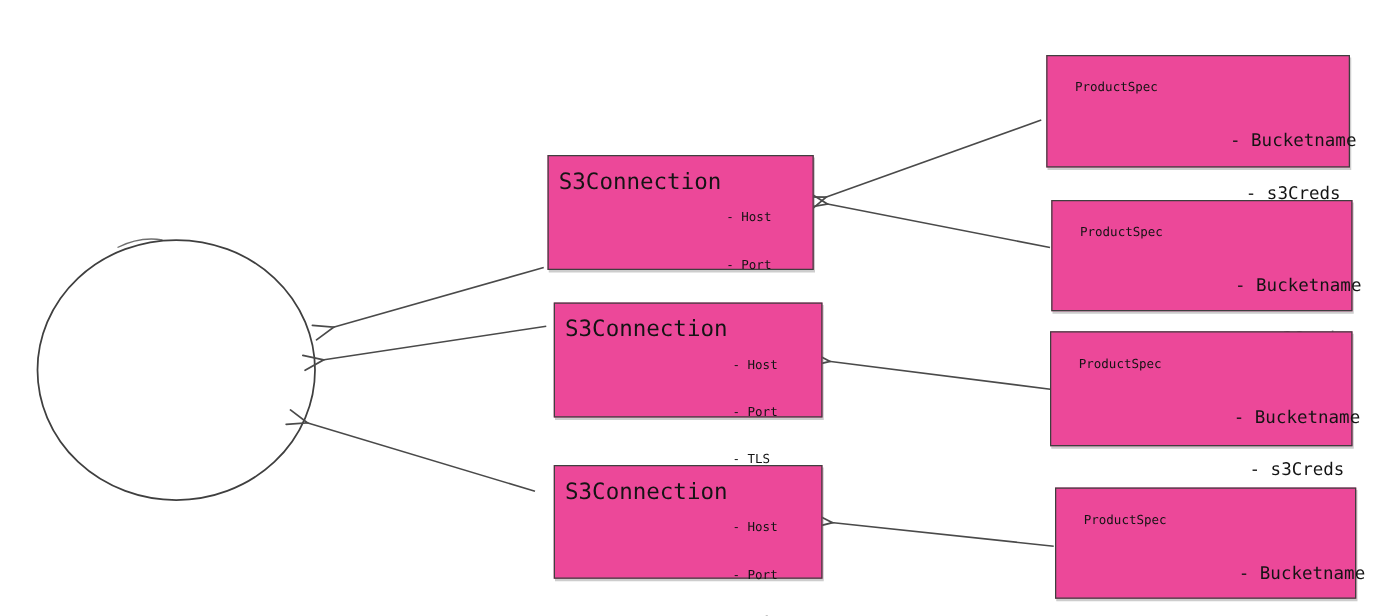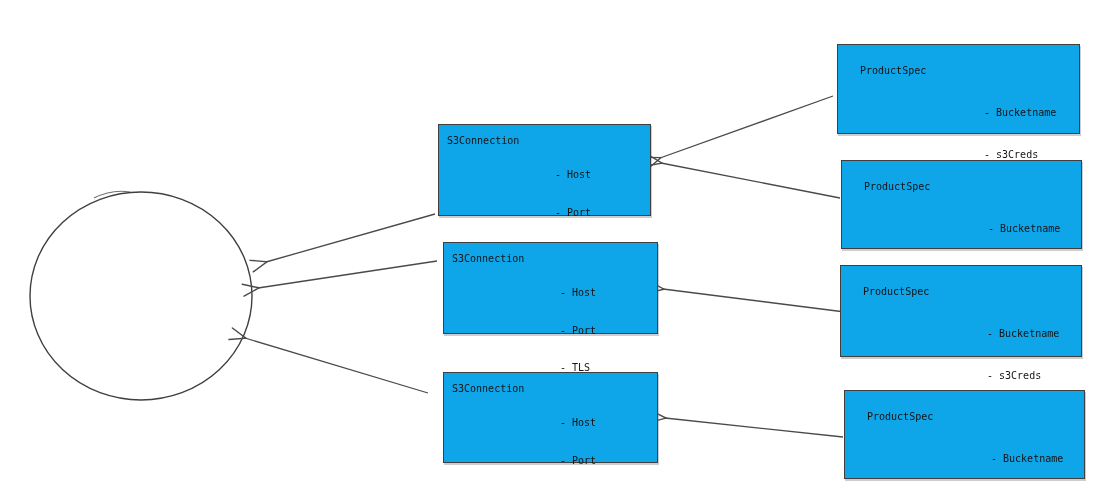--- a/index.html
+++ b/index.html
@@ -18,54 +18,55 @@
   }
   .layer-svg {
     position: absolute;
     left: 0;
     top: 0;
     width: 1119px;
     height: 493px;
   }
   .node-box {
     position: absolute;
-    background: #0ea5e9;
+    background: #ec4899;
     border: 1.4px solid #3f3f3f;
     box-shadow: 1px 2px 0 rgba(90,90,90,0.30);
     box-sizing: border-box;
   }
   .s3-title {
     position: absolute;
     left: 8px;
     top: 10px;
-    font-size: 10px;
+    font-size: 18px;
     white-space: nowrap;
   }
   .s3-attrs {
     position: absolute;
-    left: 116px;
+    left: 142px;
     top: 19px;
     font-size: 10px;
     line-height: 12.5px;
     white-space: pre;
   }
   .ps-title {
     position: absolute;
     left: 22px;
     top: 20px;
     font-size: 10px;
     white-space: nowrap;
   }
   .ps-attrs {
     position: absolute;
     left: 146px;
     top: 33px;
-    font-size: 10px;
+    font-size: 14px;
     line-height: 14px;
     white-space: pre;
+    text-align: center;
   }
   .storage-label {
     position: absolute;
     left: 30px;
     top: 192px;
     width: 222px;
     height: 208px;
     display: flex;
     align-items: center;
     justify-content: center;

